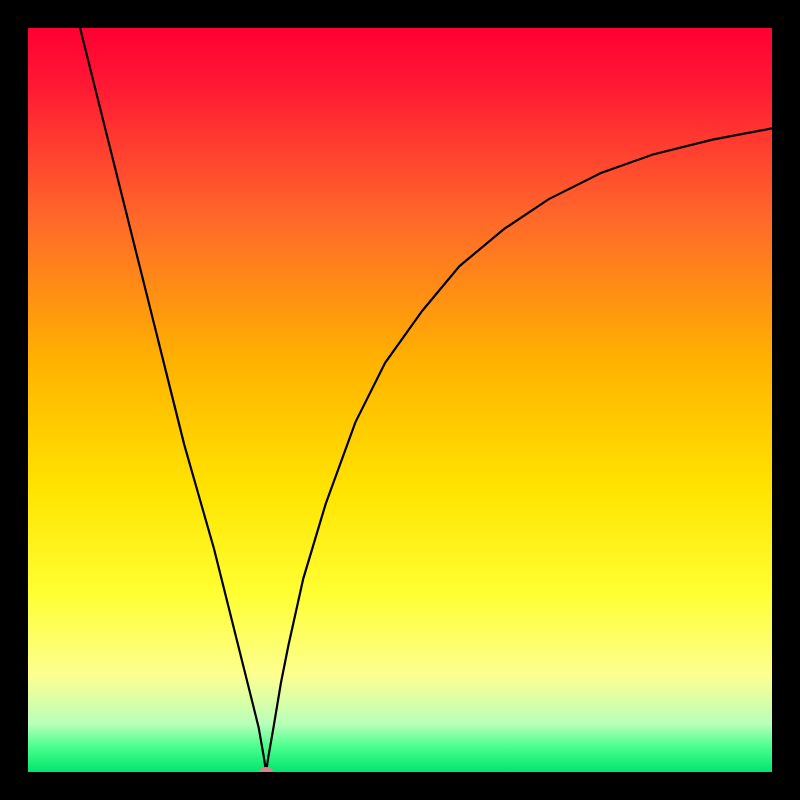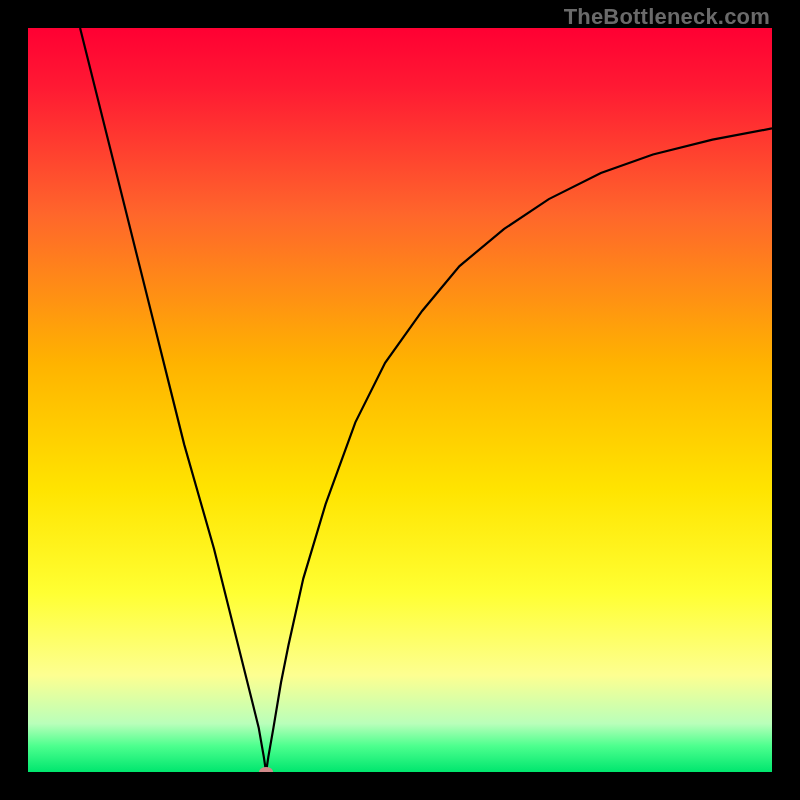--- a/index.html
+++ b/index.html
@@ -71,14 +71,13 @@
       </defs>
       <rect x="0" y="0" width="744" height="744" fill="url(#bg-grad)"></rect>
     </svg>
 
     <svg class="curve" viewBox="0 0 744 744" preserveAspectRatio="none">
       <path id="curve-path" d="M52.08 0.00 L66.96 59.52 L81.84 119.04 L96.72 178.56 L111.60 238.08 L126.48 297.60 L141.36 357.12 L156.24 416.64 L171.12 468.72 L186.00 520.80 L200.88 580.32 L215.76 639.84 L223.20 669.60 L230.64 699.36 L235.85 729.12 L238.08 744.00 L240.31 729.12 L245.52 699.36 L252.96 654.72 L260.40 617.52 L275.28 550.56 L297.60 476.16 L327.36 394.32 L357.12 334.80 L394.32 282.72 L431.52 238.08 L476.16 200.88 L520.80 171.12 L572.88 145.08 L624.96 126.48 L684.48 111.60 L744.00 100.44" fill="none" stroke="#000000" stroke-width="2.2"></path>
       <ellipse id="min-marker" cx="238.08" cy="744.00" rx="7" ry="5" fill="#d08a8a"></ellipse>
     </svg>
   </div>
 
-  <div class="watermark">TheBottleneck.com</div>
 </div>
 
 </body></html>

